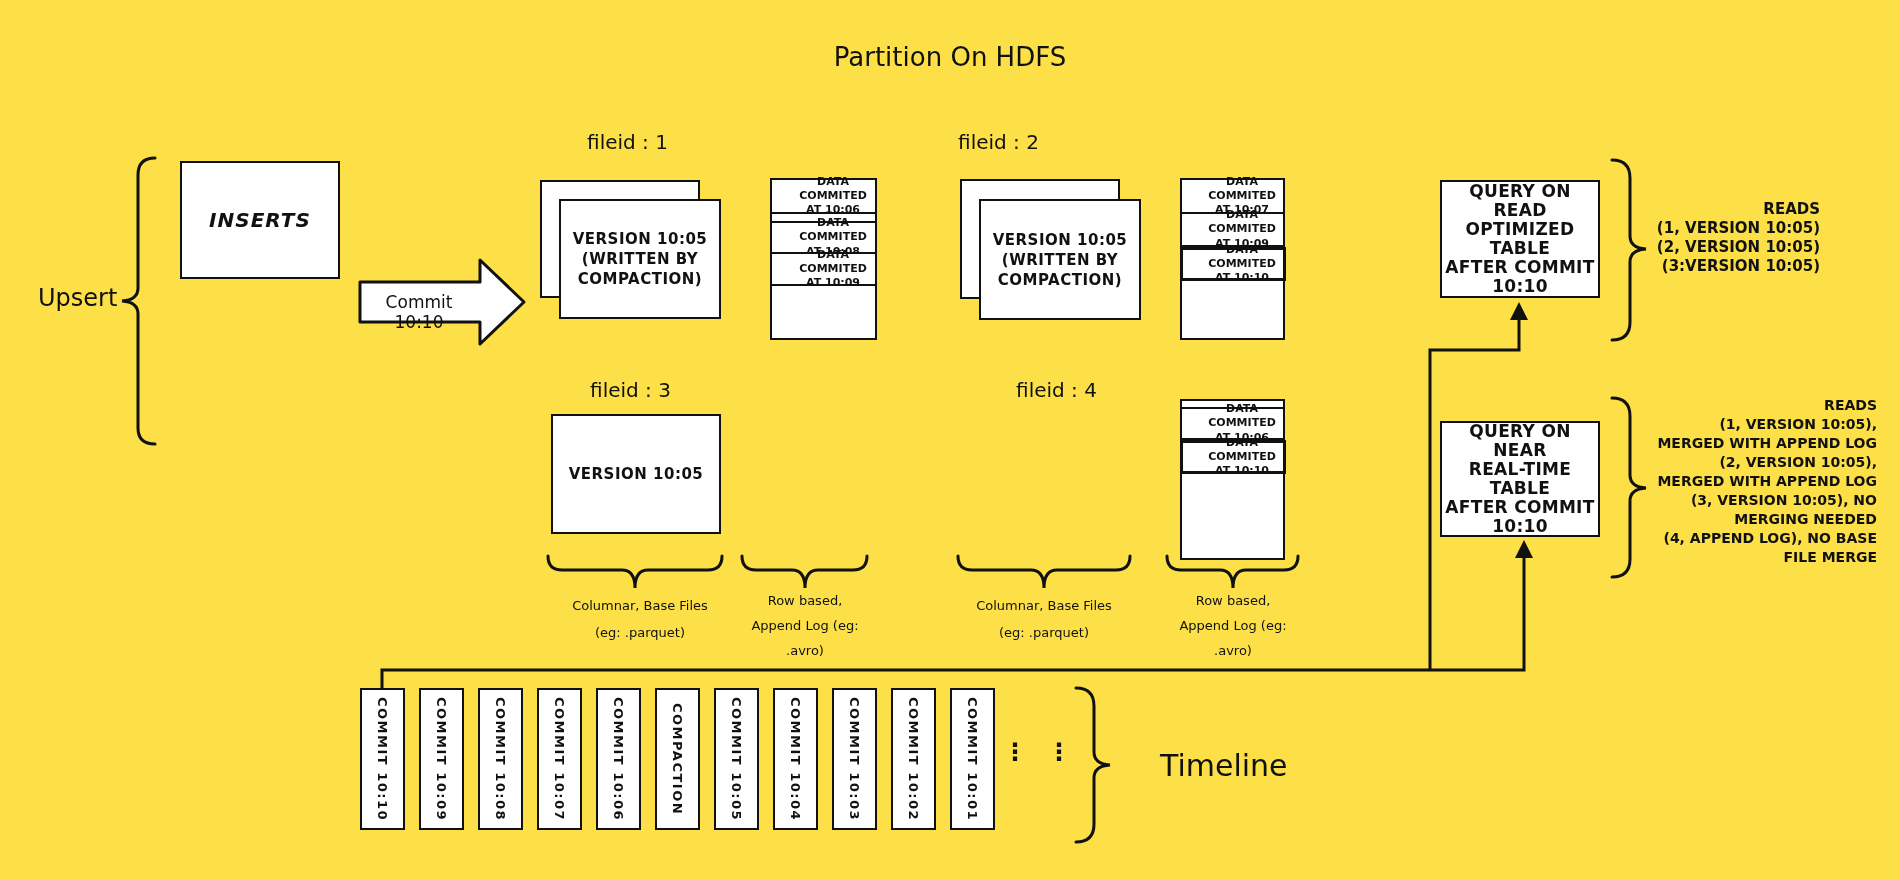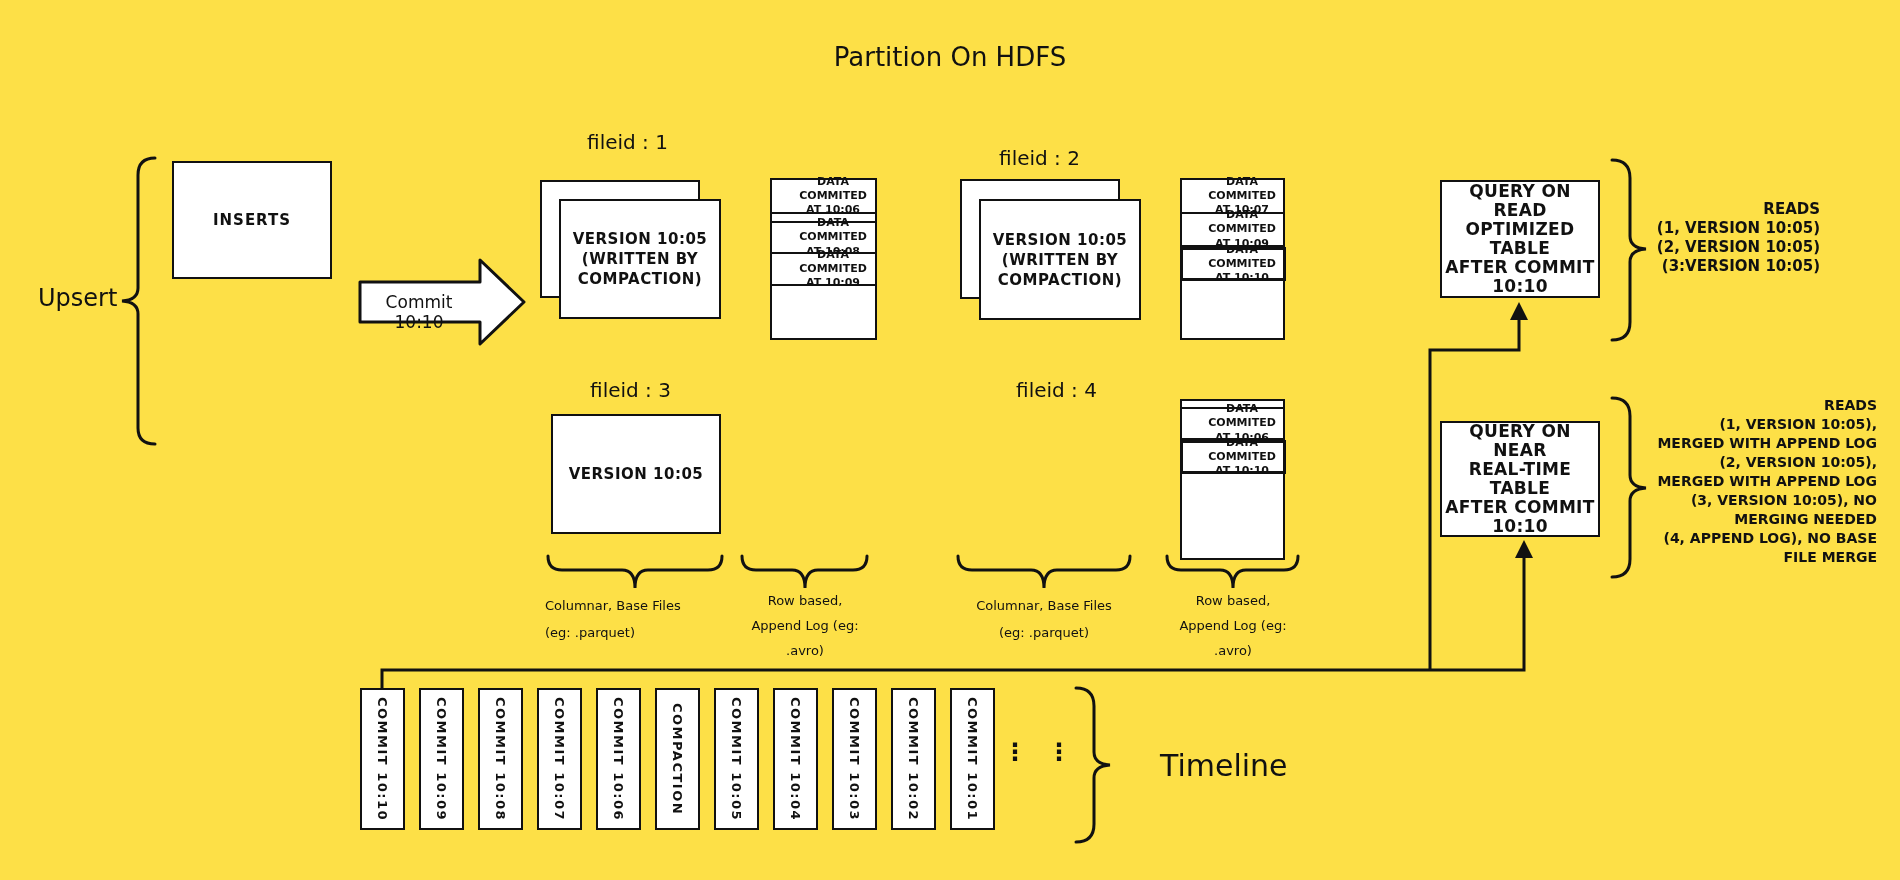--- a/index.html
+++ b/index.html
@@ -3,21 +3,21 @@
 <meta charset="utf-8">
 <style>
   html,body{margin:0;padding:0;background:#fff;}
   #canvas{position:relative;width:1900px;height:880px;background:#fde047;overflow:hidden;
           font-family:"DejaVu Sans",sans-serif;color:#111;}
   svg.overlay{position:absolute;left:0;top:0;width:1900px;height:880px;pointer-events:none;}
   .box{position:absolute;box-sizing:border-box;border:2.5px solid #111;background:#fff;
        display:flex;align-items:center;justify-content:center;text-align:center;
        font-weight:bold;white-space:pre-line;}
   .back{position:absolute;box-sizing:border-box;border:2.5px solid #111;background:#fff;}
-  .lbl{position:absolute;white-space:pre-line;}
+  .lbl{position:absolute;white-space:pre-line;text-align:center;}
   .ctr{text-align:center;}
   .log{position:absolute;box-sizing:border-box;border:2.5px solid #111;background:#fff;
        display:flex;flex-direction:column;}
   .seg{box-sizing:border-box;border-bottom:2.5px solid #111;display:flex;align-items:center;
        justify-content:center;text-align:center;font-size:11px;font-weight:bold;
        line-height:1.3;white-space:pre-line;background:#fff;padding-left:19px;}
   .seg.thick{border:3.5px solid #111;margin:0 -2.5px;}
   .gapseg{box-sizing:border-box;border-bottom:2.5px solid #111;background:#fff;}
   .filler{flex:1;}
   .tlbox{position:absolute;box-sizing:border-box;top:688px;width:45px;height:142px;
@@ -53,40 +53,40 @@
 
     <polyline points="382,688 382,670 1524,670 1524,556" fill="none" stroke="#111" stroke-width="3" stroke-linejoin="miter"></polyline>
     <polygon points="1524,540 1515,558 1533,558" fill="#111"></polygon>
     <polyline points="1430,670 1430,350 1519,350 1519,318" fill="none" stroke="#111" stroke-width="3" stroke-linejoin="miter"></polyline>
     <polygon points="1519,302 1510,320 1528,320" fill="#111"></polygon>
   </svg>
 
   <div class="lbl ctr" style="left:750px;top:42px;width:400px;font-size:26px;">Partition On HDFS</div>
 
   <div class="lbl" style="left:38px;top:284px;font-size:24px;">Upsert</div>
-  <div class="box" style="left:172px;top:161px;width:160px;height:118px;font-size:15px;letter-spacing:1px;">INSERTS</div>
+  <div class="box" style="left:180px;top:161px;width:160px;height:118px;font-size:20px;letter-spacing:1px;font-style:italic;">INSERTS</div>
   <div class="lbl ctr" style="left:364px;top:292px;width:110px;font-size:17px;">Commit 10:10</div>
 
   <div class="lbl ctr" style="left:550px;top:130px;width:155px;font-size:20px;">fileid : 1</div>
   <div class="back" style="left:540px;top:180px;width:160px;height:118px;"></div>
   <div class="box basebox" style="left:559px;top:199px;width:162px;height:120px;">VERSION 10:05
 (WRITTEN BY
 COMPACTION)</div>
   <div class="log" style="left:770px;top:178px;width:107px;height:162px;">
     <div class="seg" style="height:34px;">DATA COMMITED
 AT 10:06</div>
     <div class="gapseg" style="height:9px;"></div>
     <div class="seg" style="height:31px;">DATA COMMITED
 AT 10:08</div>
     <div class="seg" style="height:32px;">DATA COMMITED
 AT 10:09</div>
     <div class="filler"></div>
   </div>
 
-  <div class="lbl ctr" style="left:962px;top:130px;width:155px;font-size:20px;margin-top:16px;">fileid : 2</div>
+  <div class="lbl ctr" style="left:921px;top:130px;width:155px;font-size:20px;">fileid : 2</div>
   <div class="back" style="left:960px;top:179px;width:160px;height:120px;"></div>
   <div class="box basebox" style="left:979px;top:199px;width:162px;height:121px;">VERSION 10:05
 (WRITTEN BY
 COMPACTION)</div>
   <div class="log" style="left:1180px;top:178px;width:105px;height:162px;">
     <div class="seg" style="height:34px;">DATA COMMITED
 AT 10:07</div>
     <div class="seg" style="height:33px;">DATA COMMITED
 AT 10:09</div>
     <div class="seg thick" style="height:34px;">DATA COMMITED

